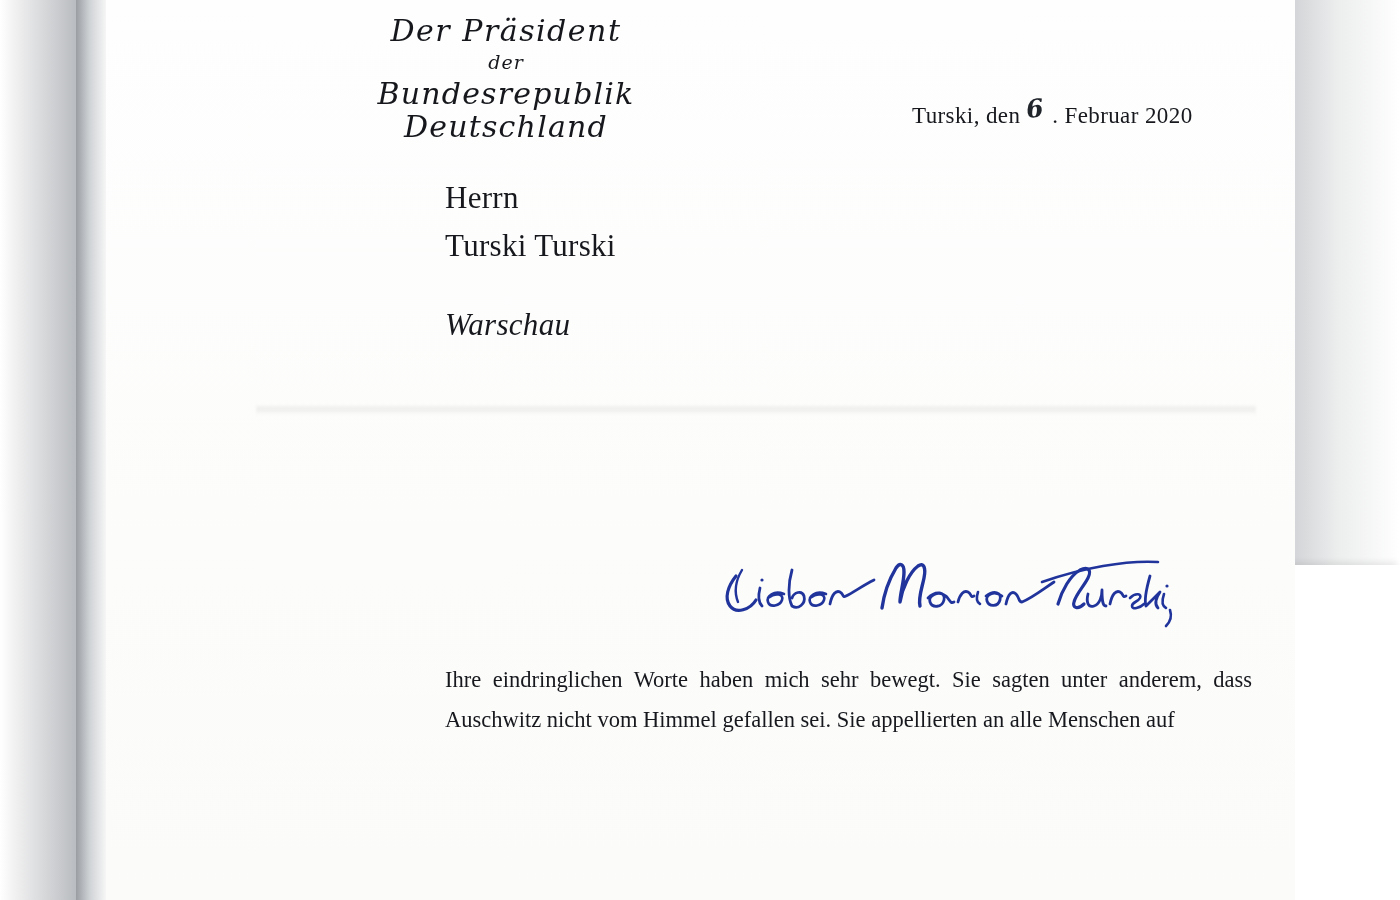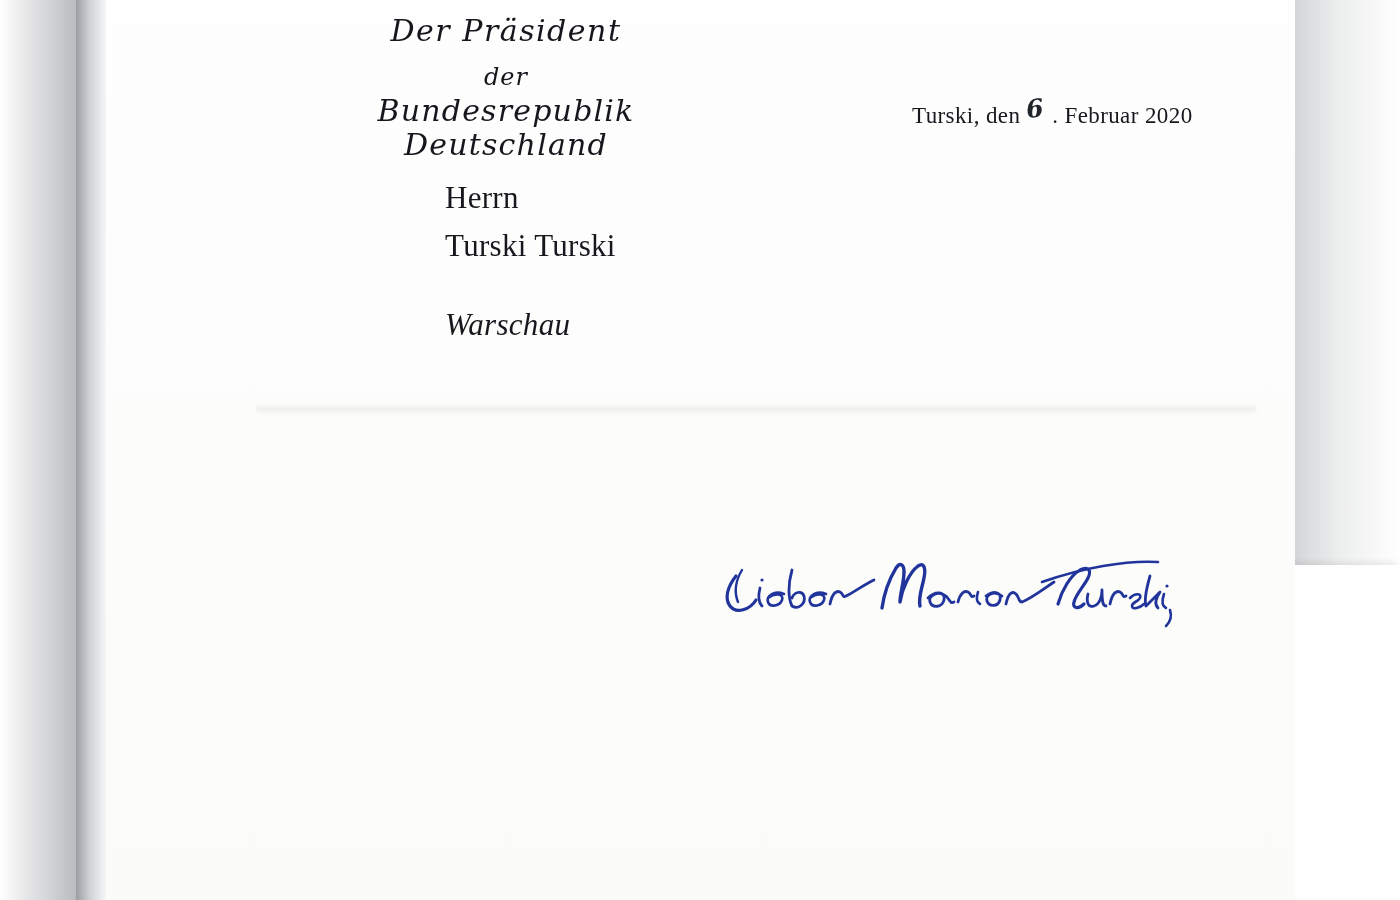--- a/index.html
+++ b/index.html
@@ -95,23 +95,23 @@
     color: #15171c;
     font-family: "DejaVu Serif", serif;
     font-style: italic;
     line-height: 1.12;
   }
   .lh-line1 {
     font-size: 30px;
     letter-spacing: 1.5px;
   }
   .lh-line2 {
-    font-size: 24px;
+    font-size: 19px;
     letter-spacing: 1px;
-    margin-top: 16px;
+    margin-top: 4px;
   }
   .lh-line3 {
     font-size: 30px;
     letter-spacing: 1.2px;
     margin-top: 4px;
   }
 
   
   .dateline {
     position: absolute;
@@ -255,15 +255,16 @@
 
           <path d="M458 58 C456 64 456 70 460 72" stroke-width="2.6"></path>
           <circle cx="461" cy="50" r="1.6" fill="#20349c" stroke="none"></circle>
 
           <path d="M464 74 C466 80 464 86 460 90" stroke-width="2.6"></path>
         </g>
       </svg>
     </div>
 
     <div class="body">
+      <p>Ihre eindringlichen Worte haben mich sehr bewegt. Sie sagten unter anderem, dass Auschwitz nicht vom Himmel gefallen sei. Sie appellierten an alle Menschen auf</p>
     </div>
   </div>
 </div>
 
 </body></html>

